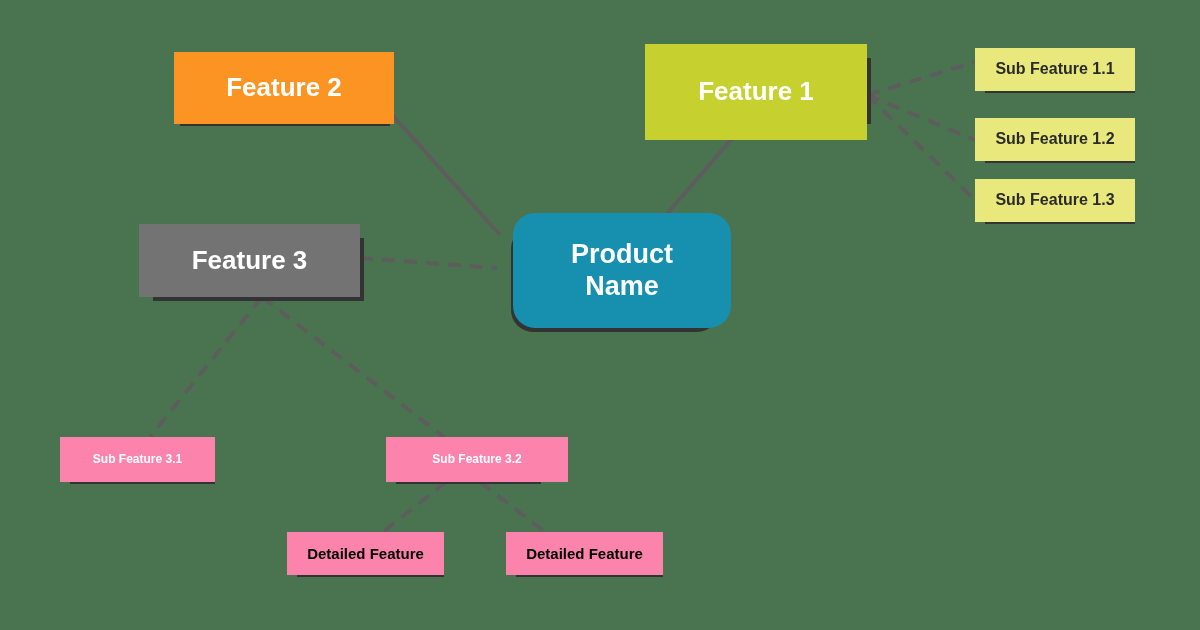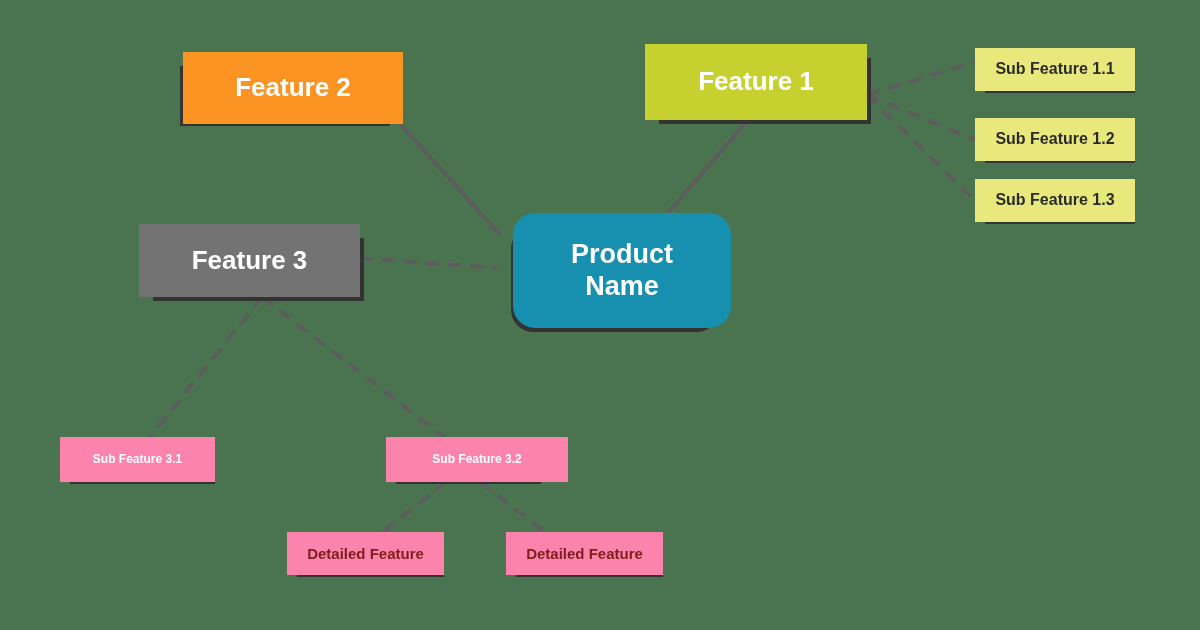--- a/index.html
+++ b/index.html
@@ -69,21 +69,21 @@
     color: #2b2b2b;
   }
   
   .node-sub-pink {
     font-size: 12px;
     color: #ffffff;
   }
   
   .node-detail {
     font-size: 15px;
-    color: #7f1d1d;
+    color: #000000;
   }
 </style>
 </head>
 <body>
 
 <div id="canvas">
 
   <svg id="edges" viewBox="0 0 1200 630">
       <line x1="386" y1="108" x2="500" y2="235" stroke="#5d5d5d" stroke-width="4" stroke-linecap="butt"></line>
       <line x1="748" y1="120" x2="660" y2="222" stroke="#5d5d5d" stroke-width="4" stroke-linecap="butt"></line>
@@ -106,25 +106,25 @@
   <div class="shadow" style="left:985px;top:189px;width:150px;height:35px;"></div>
   <div class="shadow" style="left:70px;top:447px;width:145px;height:37px;"></div>
   <div class="shadow" style="left:396px;top:447px;width:145px;height:37px;"></div>
   <div class="shadow" style="left:297px;top:542px;width:147px;height:35px;"></div>
   <div class="shadow" style="left:516px;top:542px;width:147px;height:35px;"></div>
 
   <div class="node node-central" style="left:497px;top:213px;width:218px;height:115px;background:#1690ae;">
     <span class="label"><span>Product</span><br><span>Name</span></span>
   </div>
 
-  <div class="node node-feature" style="left:645px;top:44px;width:222px;height:76px;background:#c6d02f;">
+  <div class="node node-feature" style="left:645px;top:44px;width:222px;height:96px;background:#c6d02f;">
     <span class="label">Feature 1</span>
   </div>
 
-  <div class="node node-feature" style="left:183px;top:52px;width:220px;height:72px;background:#fb9423;">
+  <div class="node node-feature" style="left:174px;top:52px;width:220px;height:72px;background:#fb9423;">
     <span class="label">Feature 2</span>
   </div>
 
   <div class="node node-feature" style="left:139px;top:224px;width:221px;height:73px;background:#737373;justify-content:center;">
     <span class="label">Feature 3</span>
   </div>
 
   <div class="node node-sub-yellow" style="left:975px;top:48px;width:160px;height:43px;background:#e8e87c;">
     <span class="label">Sub Feature 1.1</span>
   </div>

